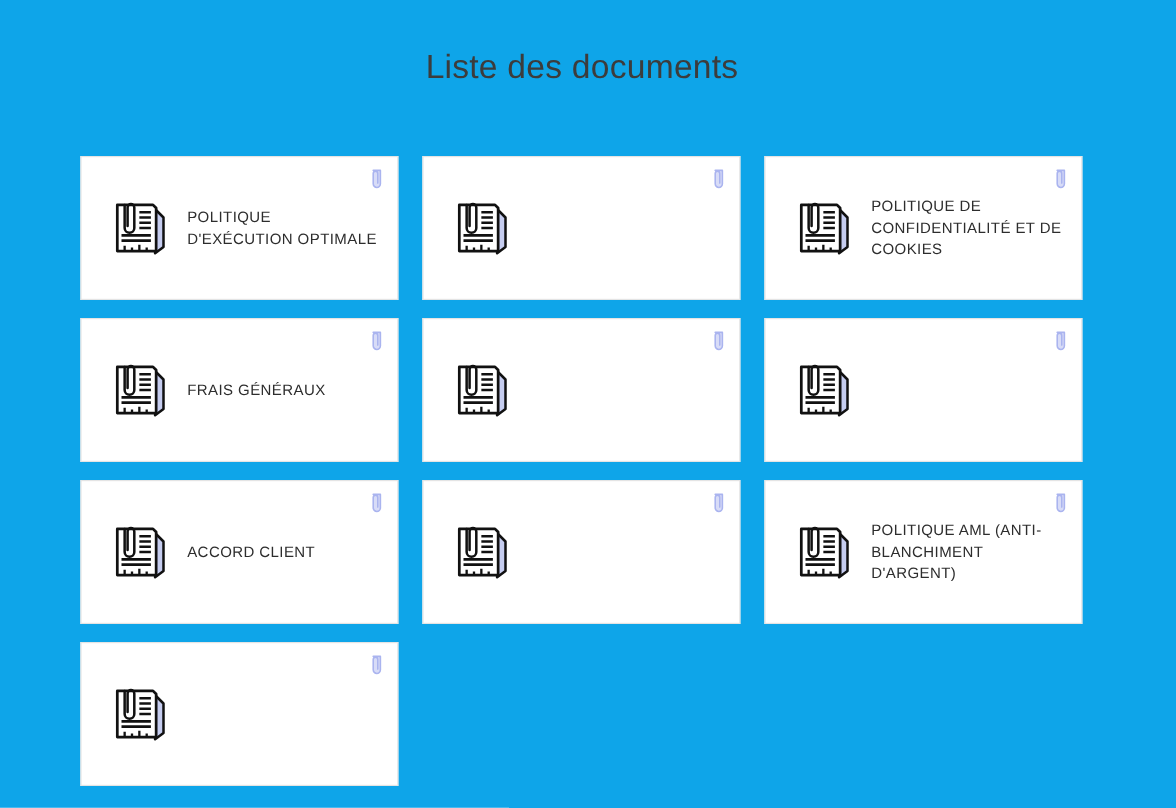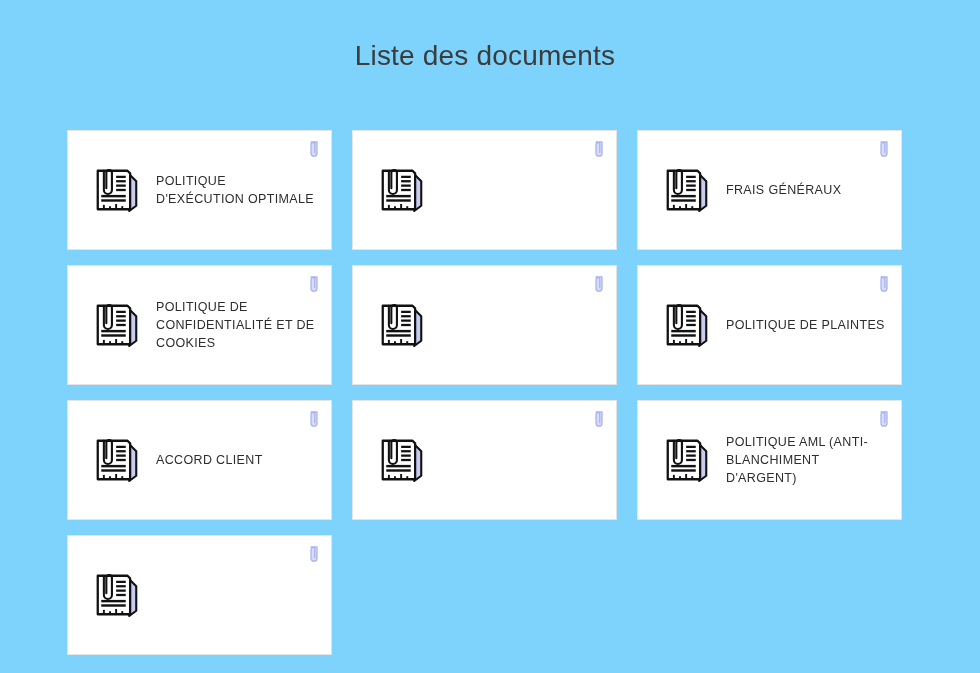--- a/index.html
+++ b/index.html
@@ -10,21 +10,21 @@
     width: 980px;
     height: 673px;
     background: #ffffff;
     font-family: "Liberation Sans", sans-serif;
     overflow: hidden;
   }
   .page {
     position: relative;
     width: 980px;
     height: 673px;
-    background: #7dd3fc;
+    background: #0ea5e9;
   }
   .page-title {
     position: absolute;
     top: 40px;
     left: 0;
     width: 970px;
     text-align: center;
     font-size: 28px;
     font-weight: 400;
     letter-spacing: 0.2px;
@@ -177,20 +177,52 @@
               <line x1="14" y1="44" x2="42" y2="44"></line>
             </g>
           <g stroke="#111111" stroke-width="2.2">
               <line x1="17" y1="49" x2="17" y2="54"></line>
               <line x1="24" y1="50.5" x2="24" y2="54"></line>
               <line x1="31" y1="48" x2="31" y2="54"></line>
               <line x1="38" y1="50.5" x2="38" y2="54"></line>
             </g>
         </svg>
       </span>
+      <span class="doc-label">POLITIQUE DE CONFIDENTIALITÉ ET DE COOKIES</span>
+      <span class="clip-badge">
+        <svg viewBox="0 0 12 18" xmlns="http://www.w3.org/2000/svg">
+          <path d="M3 2 L9 2 L9 13.2 a3 3 0 0 1 -6 0 L3 4.6 a1.9 1.9 0 0 1 3.8 0 L6.8 12.6" fill="#d8dcf7" stroke="#aab4ef" stroke-width="1.3" stroke-linecap="round" stroke-linejoin="round"></path>
+        </svg>
+      </span>
+    </div>
+
+    <div class="doc-card">
+      <span class="icon-wrap">
+        <svg class="doc-icon" viewBox="0 0 64 64" xmlns="http://www.w3.org/2000/svg">
+          <path d="M44 12 L54 22 L54 50 L46 56 L46 18 Z" fill="#c6cdf0" stroke="#111111" stroke-width="2.4" stroke-linejoin="round"></path>
+          <path d="M10 10 L44 10 L47 13 L47 54 L10 54 Z" fill="#ffffff" stroke="#111111" stroke-width="2.6" stroke-linejoin="round"></path>
+          <path d="M17 10 L17 32 a4.6 4.6 0 0 0 9.2 0 L26.2 12.4 a3.2 3.2 0 0 0 -6.4 0 L19.8 30" fill="none" stroke="#111111" stroke-width="2.4" stroke-linecap="round" stroke-linejoin="round"></path>
+          <g stroke="#111111" stroke-width="2.6">
+              <line x1="31" y1="17" x2="42" y2="17"></line>
+              <line x1="31" y1="22" x2="42" y2="22"></line>
+              <line x1="31" y1="27" x2="42" y2="27"></line>
+              <line x1="31" y1="32" x2="42" y2="32"></line>
+            </g>
+          <g stroke="#111111" stroke-width="2.8">
+              <line x1="14" y1="39" x2="42" y2="39"></line>
+              <line x1="14" y1="44" x2="42" y2="44"></line>
+            </g>
+          <g stroke="#111111" stroke-width="2.2">
+              <line x1="17" y1="49" x2="17" y2="54"></line>
+              <line x1="24" y1="50.5" x2="24" y2="54"></line>
+              <line x1="31" y1="48" x2="31" y2="54"></line>
+              <line x1="38" y1="50.5" x2="38" y2="54"></line>
+            </g>
+        </svg>
+      </span>
       <span class="doc-label">FRAIS GÉNÉRAUX</span>
       <span class="clip-badge">
         <svg viewBox="0 0 12 18" xmlns="http://www.w3.org/2000/svg">
           <path d="M3 2 L9 2 L9 13.2 a3 3 0 0 1 -6 0 L3 4.6 a1.9 1.9 0 0 1 3.8 0 L6.8 12.6" fill="#d8dcf7" stroke="#aab4ef" stroke-width="1.3" stroke-linecap="round" stroke-linejoin="round"></path>
         </svg>
       </span>
     </div>
 
     <div class="doc-card">
       <span class="icon-wrap">
@@ -209,84 +241,51 @@
               <line x1="14" y1="44" x2="42" y2="44"></line>
             </g>
           <g stroke="#111111" stroke-width="2.2">
               <line x1="17" y1="49" x2="17" y2="54"></line>
               <line x1="24" y1="50.5" x2="24" y2="54"></line>
               <line x1="31" y1="48" x2="31" y2="54"></line>
               <line x1="38" y1="50.5" x2="38" y2="54"></line>
             </g>
         </svg>
       </span>
-      <span class="doc-label">POLITIQUE DE CONFIDENTIALITÉ ET DE COOKIES</span>
-      <span class="clip-badge">
-        <svg viewBox="0 0 12 18" xmlns="http://www.w3.org/2000/svg">
-          <path d="M3 2 L9 2 L9 13.2 a3 3 0 0 1 -6 0 L3 4.6 a1.9 1.9 0 0 1 3.8 0 L6.8 12.6" fill="#d8dcf7" stroke="#aab4ef" stroke-width="1.3" stroke-linecap="round" stroke-linejoin="round"></path>
-        </svg>
-      </span>
-    </div>
-
-    <div class="doc-card">
-      <span class="icon-wrap">
-        <svg class="doc-icon" viewBox="0 0 64 64" xmlns="http://www.w3.org/2000/svg">
-          <path d="M44 12 L54 22 L54 50 L46 56 L46 18 Z" fill="#c6cdf0" stroke="#111111" stroke-width="2.4" stroke-linejoin="round"></path>
-          <path d="M10 10 L44 10 L47 13 L47 54 L10 54 Z" fill="#ffffff" stroke="#111111" stroke-width="2.6" stroke-linejoin="round"></path>
-          <path d="M17 10 L17 32 a4.6 4.6 0 0 0 9.2 0 L26.2 12.4 a3.2 3.2 0 0 0 -6.4 0 L19.8 30" fill="none" stroke="#111111" stroke-width="2.4" stroke-linecap="round" stroke-linejoin="round"></path>
-          <g stroke="#111111" stroke-width="2.6">
-              <line x1="31" y1="17" x2="42" y2="17"></line>
-              <line x1="31" y1="22" x2="42" y2="22"></line>
-              <line x1="31" y1="27" x2="42" y2="27"></line>
-              <line x1="31" y1="32" x2="42" y2="32"></line>
-            </g>
-          <g stroke="#111111" stroke-width="2.8">
-              <line x1="14" y1="39" x2="42" y2="39"></line>
-              <line x1="14" y1="44" x2="42" y2="44"></line>
-            </g>
-          <g stroke="#111111" stroke-width="2.2">
-              <line x1="17" y1="49" x2="17" y2="54"></line>
-              <line x1="24" y1="50.5" x2="24" y2="54"></line>
-              <line x1="31" y1="48" x2="31" y2="54"></line>
-              <line x1="38" y1="50.5" x2="38" y2="54"></line>
-            </g>
-        </svg>
-      </span>
-      <span class="clip-badge">
-        <svg viewBox="0 0 12 18" xmlns="http://www.w3.org/2000/svg">
-          <path d="M3 2 L9 2 L9 13.2 a3 3 0 0 1 -6 0 L3 4.6 a1.9 1.9 0 0 1 3.8 0 L6.8 12.6" fill="#d8dcf7" stroke="#aab4ef" stroke-width="1.3" stroke-linecap="round" stroke-linejoin="round"></path>
-        </svg>
-      </span>
-    </div>
-
-    <div class="doc-card">
-      <span class="icon-wrap">
-        <svg class="doc-icon" viewBox="0 0 64 64" xmlns="http://www.w3.org/2000/svg">
-          <path d="M44 12 L54 22 L54 50 L46 56 L46 18 Z" fill="#c6cdf0" stroke="#111111" stroke-width="2.4" stroke-linejoin="round"></path>
-          <path d="M10 10 L44 10 L47 13 L47 54 L10 54 Z" fill="#ffffff" stroke="#111111" stroke-width="2.6" stroke-linejoin="round"></path>
-          <path d="M17 10 L17 32 a4.6 4.6 0 0 0 9.2 0 L26.2 12.4 a3.2 3.2 0 0 0 -6.4 0 L19.8 30" fill="none" stroke="#111111" stroke-width="2.4" stroke-linecap="round" stroke-linejoin="round"></path>
-          <g stroke="#111111" stroke-width="2.6">
-              <line x1="31" y1="17" x2="42" y2="17"></line>
-              <line x1="31" y1="22" x2="42" y2="22"></line>
-              <line x1="31" y1="27" x2="42" y2="27"></line>
-              <line x1="31" y1="32" x2="42" y2="32"></line>
-            </g>
-          <g stroke="#111111" stroke-width="2.8">
-              <line x1="14" y1="39" x2="42" y2="39"></line>
-              <line x1="14" y1="44" x2="42" y2="44"></line>
-            </g>
-          <g stroke="#111111" stroke-width="2.2">
-              <line x1="17" y1="49" x2="17" y2="54"></line>
-              <line x1="24" y1="50.5" x2="24" y2="54"></line>
-              <line x1="31" y1="48" x2="31" y2="54"></line>
-              <line x1="38" y1="50.5" x2="38" y2="54"></line>
-            </g>
-        </svg>
-      </span>
-      <span class="doc-label">POLITIQUE DE PLAINTES</span>
+      <span class="clip-badge">
+        <svg viewBox="0 0 12 18" xmlns="http://www.w3.org/2000/svg">
+          <path d="M3 2 L9 2 L9 13.2 a3 3 0 0 1 -6 0 L3 4.6 a1.9 1.9 0 0 1 3.8 0 L6.8 12.6" fill="#d8dcf7" stroke="#aab4ef" stroke-width="1.3" stroke-linecap="round" stroke-linejoin="round"></path>
+        </svg>
+      </span>
+    </div>
+
+    <div class="doc-card">
+      <span class="icon-wrap">
+        <svg class="doc-icon" viewBox="0 0 64 64" xmlns="http://www.w3.org/2000/svg">
+          <path d="M44 12 L54 22 L54 50 L46 56 L46 18 Z" fill="#c6cdf0" stroke="#111111" stroke-width="2.4" stroke-linejoin="round"></path>
+          <path d="M10 10 L44 10 L47 13 L47 54 L10 54 Z" fill="#ffffff" stroke="#111111" stroke-width="2.6" stroke-linejoin="round"></path>
+          <path d="M17 10 L17 32 a4.6 4.6 0 0 0 9.2 0 L26.2 12.4 a3.2 3.2 0 0 0 -6.4 0 L19.8 30" fill="none" stroke="#111111" stroke-width="2.4" stroke-linecap="round" stroke-linejoin="round"></path>
+          <g stroke="#111111" stroke-width="2.6">
+              <line x1="31" y1="17" x2="42" y2="17"></line>
+              <line x1="31" y1="22" x2="42" y2="22"></line>
+              <line x1="31" y1="27" x2="42" y2="27"></line>
+              <line x1="31" y1="32" x2="42" y2="32"></line>
+            </g>
+          <g stroke="#111111" stroke-width="2.8">
+              <line x1="14" y1="39" x2="42" y2="39"></line>
+              <line x1="14" y1="44" x2="42" y2="44"></line>
+            </g>
+          <g stroke="#111111" stroke-width="2.2">
+              <line x1="17" y1="49" x2="17" y2="54"></line>
+              <line x1="24" y1="50.5" x2="24" y2="54"></line>
+              <line x1="31" y1="48" x2="31" y2="54"></line>
+              <line x1="38" y1="50.5" x2="38" y2="54"></line>
+            </g>
+        </svg>
+      </span>
       <span class="clip-badge">
         <svg viewBox="0 0 12 18" xmlns="http://www.w3.org/2000/svg">
           <path d="M3 2 L9 2 L9 13.2 a3 3 0 0 1 -6 0 L3 4.6 a1.9 1.9 0 0 1 3.8 0 L6.8 12.6" fill="#d8dcf7" stroke="#aab4ef" stroke-width="1.3" stroke-linecap="round" stroke-linejoin="round"></path>
         </svg>
       </span>
     </div>
 
     <div class="doc-card">
       <span class="icon-wrap">
         <svg class="doc-icon" viewBox="0 0 64 64" xmlns="http://www.w3.org/2000/svg">

